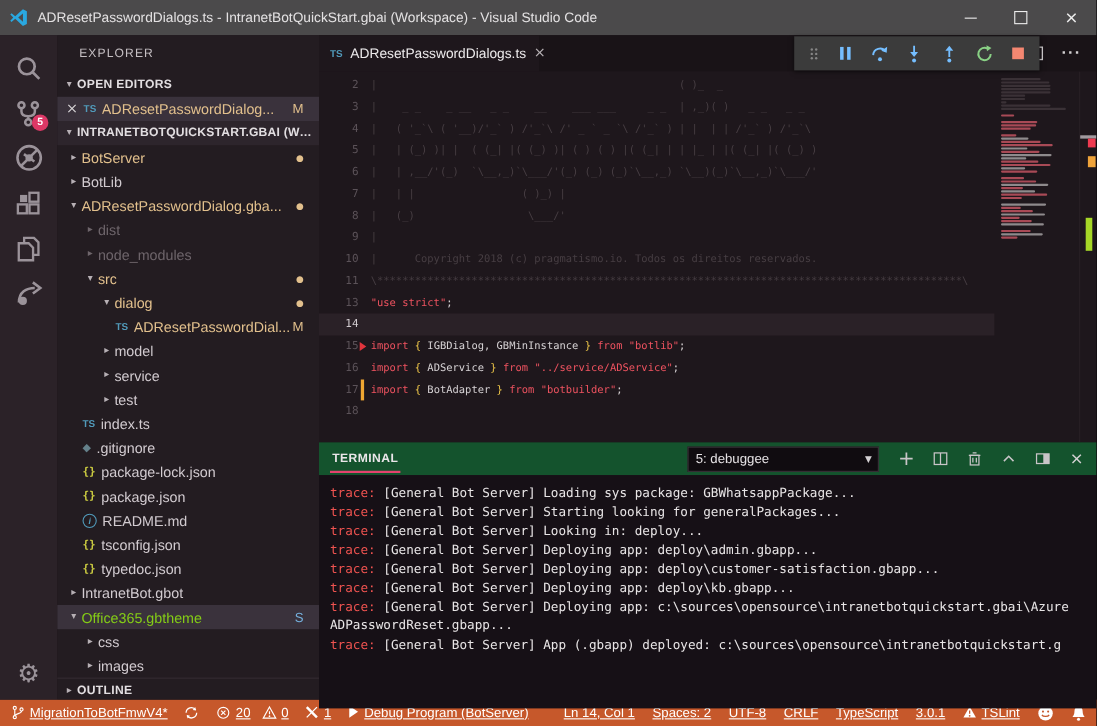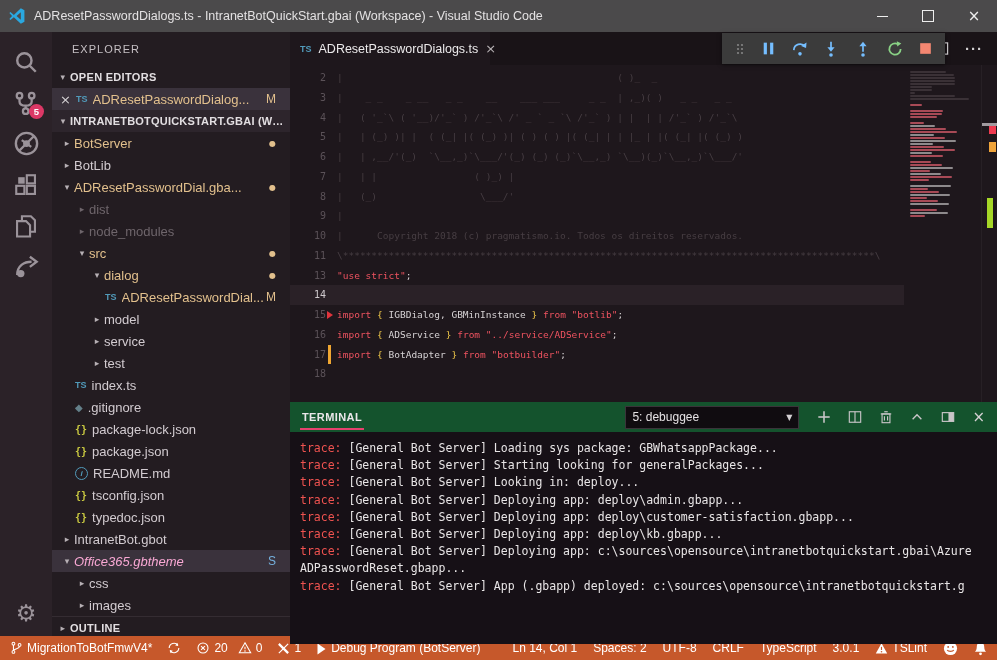--- a/index.html
+++ b/index.html
@@ -32,21 +32,21 @@
   .row .label{overflow:hidden;text-overflow:ellipsis;}
   .row .close-x{width:16px;flex:none;color:#d5d2d4;font-size:13px;font-family:"DejaVu Sans",sans-serif;}
   .ic{flex:none;margin-right:5px;}
   .ic-ts{color:#519aba;font-size:9px;font-weight:bold;font-family:"Liberation Sans",sans-serif;}
   .ic-br{color:#cbcb41;font-size:10px;font-weight:bold;font-family:"DejaVu Sans Mono",monospace;}
   .ic-git{color:#64808a;font-size:10px;font-family:"DejaVu Sans",sans-serif;}
   .ic-info{width:11px;height:11px;border:1px solid #519aba;border-radius:50%;color:#519aba;font-size:8px;display:inline-flex;align-items:center;justify-content:center;font-style:italic;font-weight:bold;}
   .row.c-modified .label{color:#E2C08D;}
   .row.c-ignored .label{color:#6e656b;}
   .row.c-ignored .tw{color:#6e656b;}
-  .row.c-theme .label{color:#f9a8d4;font-style:italic;}
+  .row.c-theme .label{color:#84cc16;}
   .row .dot{position:absolute;right:14px;color:#E2C08D;font-size:8px;font-family:"DejaVu Sans",sans-serif;}
   .row .badge{position:absolute;right:14px;color:#E2C08D;font-size:12px;}
   .row.c-theme .badge{color:#75b0dd;}
   
   .editor-col{flex:1;display:flex;flex-direction:column;position:relative;min-width:0;}
   .tabbar{height:33px;background:#191317;display:flex;align-items:stretch;flex:none;}
   .tab{width:180px;background:#1e171c;display:flex;align-items:center;padding:0 10px;gap:7px;font-size:12.5px;color:#eceaeb;flex:none;}
   .tab .ic-ts{margin:0;}
   .tab-close{margin-left:auto;color:#b9b4b7;font-size:13px;font-family:"DejaVu Sans",sans-serif;}
   .tab-actions{margin-left:auto;display:flex;align-items:center;gap:16px;padding-right:14px;color:#d3d0d2;}
@@ -89,21 +89,21 @@
   .t-caret{margin-left:auto;font-size:8px;color:#d5d2d4;font-family:"DejaVu Sans",sans-serif;}
   .t-actions{display:flex;align-items:center;gap:17px;}
   .t-x{color:#d5d2d4;font-size:15px;font-family:"DejaVu Sans",sans-serif;line-height:1;}
   .t-body{height:204px;background:#161016;padding:8px 0 0 10px;overflow:hidden;flex:none;}
   .t-line{font-family:"DejaVu Sans Mono",monospace;font-size:11.5px;line-height:17.2px;color:#e8e5e6;max-width:676px;white-space:pre-wrap;word-break:break-all;}
   .t-line .pref{color:#ef5350;}
   
   .statusbar{height:24px;background:#c6582b;display:flex;align-items:center;color:#fff;font-size:12px;}
   .sb-left{display:flex;align-items:center;gap:15px;padding-left:10px;}
   .sb-right{margin-left:auto;display:flex;align-items:center;gap:16px;padding-right:10px;}
-  .sb-item{display:flex;align-items:flex-end;gap:4px;white-space:nowrap;}
+  .sb-item{display:flex;align-items:flex-start;gap:4px;white-space:nowrap;text-decoration:underline;}
   svg{display:block;}
 </style>
 </head>
 <body>
 
 <div class="window">
 
   <div class="titlebar">
     <svg class="logo" viewBox="0 0 16 16">
       <path d="M1.2 10.6 L3.6 8 L1.2 5.4 L2.2 4.5 L5.2 7 L11.4 1.2 L14.6 2.8 L14.6 13.2 L11.4 14.8 L5.2 9 L2.2 11.5 Z" fill="#2aa8e0"></path>
@@ -194,21 +194,21 @@
             <span class="tw">▸</span>
             <span class="label">BotServer</span>
             <span class="dot">●</span>
           </div>
           <div class="row item" style="padding-left: 8px;">
             <span class="tw">▸</span>
             <span class="label">BotLib</span>
           </div>
           <div class="row item c-modified" style="padding-left: 8px;">
             <span class="tw">▾</span>
-            <span class="label">ADResetPasswordDial.gba...</span>
+            <span class="label">ADResetPasswordDialog.gba...</span>
             <span class="dot">●</span>
           </div>
           <div class="row item c-ignored" style="padding-left: 23px;">
             <span class="tw">▸</span>
             <span class="label">dist</span>
           </div>
           <div class="row item c-ignored" style="padding-left: 23px;">
             <span class="tw">▸</span>
             <span class="label">node_modules</span>
           </div>

